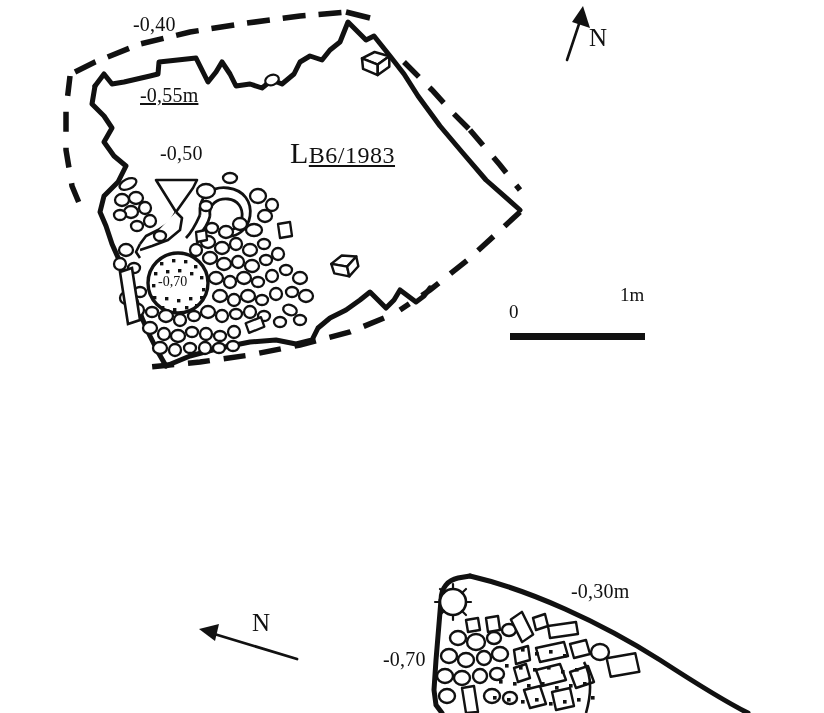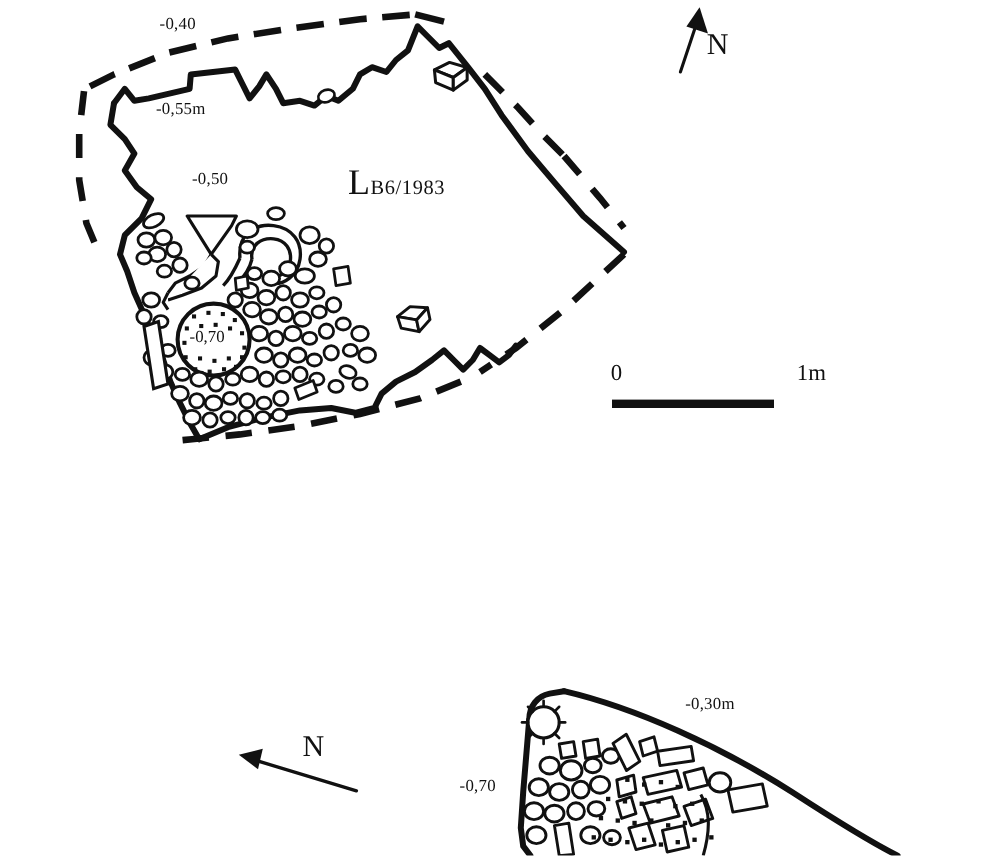--- a/index.html
+++ b/index.html
@@ -6,27 +6,27 @@
   body{
     width:824px;height:713px;
     font-family:"Liberation Serif", serif;
     color:#000;
     overflow:hidden;
     position:relative;
   }
   #stage{position:relative;width:824px;height:713px;background:#fff;}
   svg#plan{position:absolute;left:0;top:0;width:824px;height:713px;display:block;}
   .lbl{position:absolute;white-space:nowrap;font-family:"Liberation Serif",serif;color:#111;}
-  .depth{font-size:14px;letter-spacing:.2px;text-align:center;}
+  .depth{font-size:20px;letter-spacing:.2px;text-align:center;}
   .depth-small{font-size:14px;}
   .north-letter{font-size:25px;}
   .scale-num{font-size:19px;}
   .title{font-size:30px;letter-spacing:.5px;}
   .title .cap{font-size:30px;}
-  .title .sc{font-size:17px;}
+  .title .sc{font-size:24px;text-decoration:underline;}
 </style>
 </head>
 <body>
 
 <div id="stage">
 
   <svg id="plan" viewBox="0 0 824 713">
     <defs>
       <g id="blockstone">
         <path d="M0,6 L12,0 L26,4 L15,12 Z" fill="#fff" stroke="#111" stroke-width="2.4" stroke-linejoin="round"></path>
@@ -295,26 +295,26 @@
     </g>
 
     <g>
       <rect x="510" y="333" width="135" height="7" fill="#111"></rect>
     </g>
   </svg>
 
   <div class="lbl title" style="left:290px;top:136px;"><span class="cap">L</span><span class="sc">B6/1983</span></div>
 
   <div class="lbl depth" style="left:133px;top:13px;">-0,40</div>
-  <div class="lbl depth" style="left:130px;top:84px;">-0,55m</div>
+  <div class="lbl depth" style="left:140px;top:84px;text-decoration:underline;">-0,55m</div>
   <div class="lbl depth" style="left:160px;top:142px;">-0,50</div>
   <div class="lbl depth-small" style="left:158px;top:274px;">-0,70</div>
 
   <div class="lbl depth" style="left:571px;top:568px;margin-top:12px;">-0,30m</div>
   <div class="lbl depth" style="left:383px;top:648px;">-0,70</div>
 
   <div class="lbl north-letter" style="left:589px;top:24px;">N</div>
   <div class="lbl north-letter" style="left:252px;top:609px;">N</div>
 
   <div class="lbl scale-num" style="left:509px;top:301px;">0</div>
-  <div class="lbl scale-num" style="left:620px;top:301px;margin-left:44px;">1m</div>
+  <div class="lbl scale-num" style="left:620px;top:284px;">1m</div>
 
 </div>
 
 </body></html>

